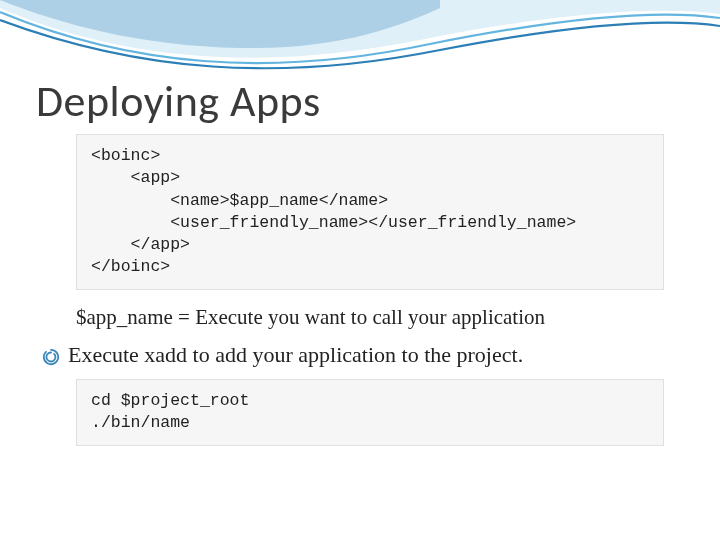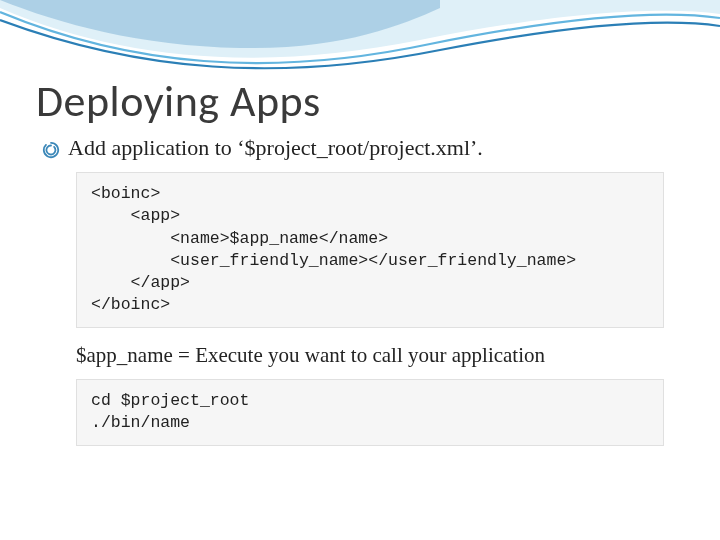--- a/index.html
+++ b/index.html
@@ -66,33 +66,33 @@
   <path d="M0,8 C120,60 260,72 420,40 C560,12 660,6 720,14 L720,0 L0,0 Z" fill="#dff0f8"></path>
   <path d="M0,12 C130,66 270,78 430,44 C570,16 665,10 720,18" fill="none" stroke="#63b5df" stroke-width="2.2"></path>
   <path d="M0,20 C140,72 280,82 440,50 C575,24 665,18 720,26" fill="none" stroke="#2b7fb6" stroke-width="2.2"></path>
   <path d="M0,0 C60,24 140,46 240,48 C340,50 400,26 440,8 L440,0 Z" fill="#2b7fb6" opacity="0.28"></path>
 </svg>
 
 <div class="slide">
 
   <h1 class="title">Deploying Apps</h1>
 
-  <div class="bullet-row">
-    <svg class="bullet-icon" width="18" height="18" viewBox="0 0 20 20">
-      <path d="M10 2 a8 8 0 1 1 -5.6 2.3 M10 5 a5 5 0 1 0 3.5 1.5" fill="none" stroke="#3b87b8" stroke-width="2" stroke-linecap="round"></path>
-    </svg>
-    <div class="bullet-text">Add application to ‘$project_root/project.xml’.</div>
-  </div>
 
   <div class="code-block">&lt;boinc&gt;
     &lt;app&gt;
         &lt;name&gt;$app_name&lt;/name&gt;
         &lt;user_friendly_name&gt;&lt;/user_friendly_name&gt;
     &lt;/app&gt;
 &lt;/boinc&gt;</div>
 
   <div class="note">$app_name = Execute you want to call your application</div>
 
+  <div class="bullet-row">
+    <svg class="bullet-icon" width="18" height="18" viewBox="0 0 20 20">
+      <path d="M10 2 a8 8 0 1 1 -5.6 2.3 M10 5 a5 5 0 1 0 3.5 1.5" fill="none" stroke="#3b87b8" stroke-width="2" stroke-linecap="round"></path>
+    </svg>
+    <div class="bullet-text">Execute xadd to add your application to the project.</div>
+  </div>
 
   <div class="code-block">cd $project_root
 ./bin/name</div>
 
 </div>
 
 </body></html>

